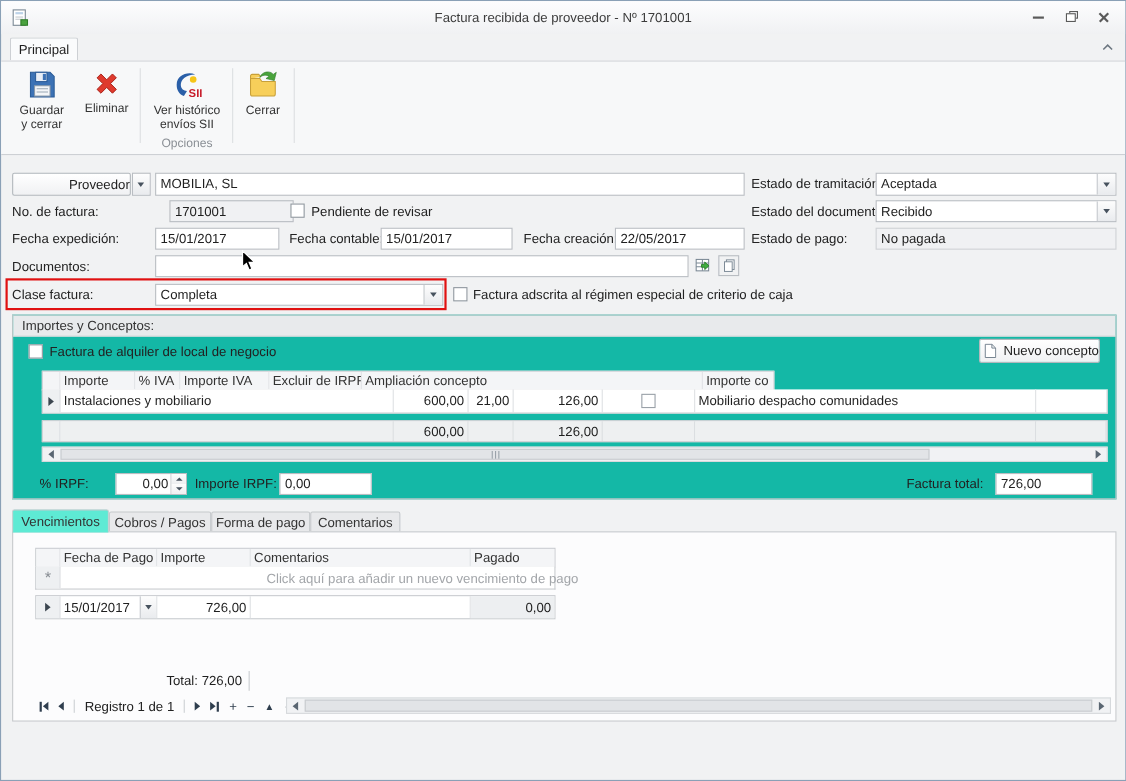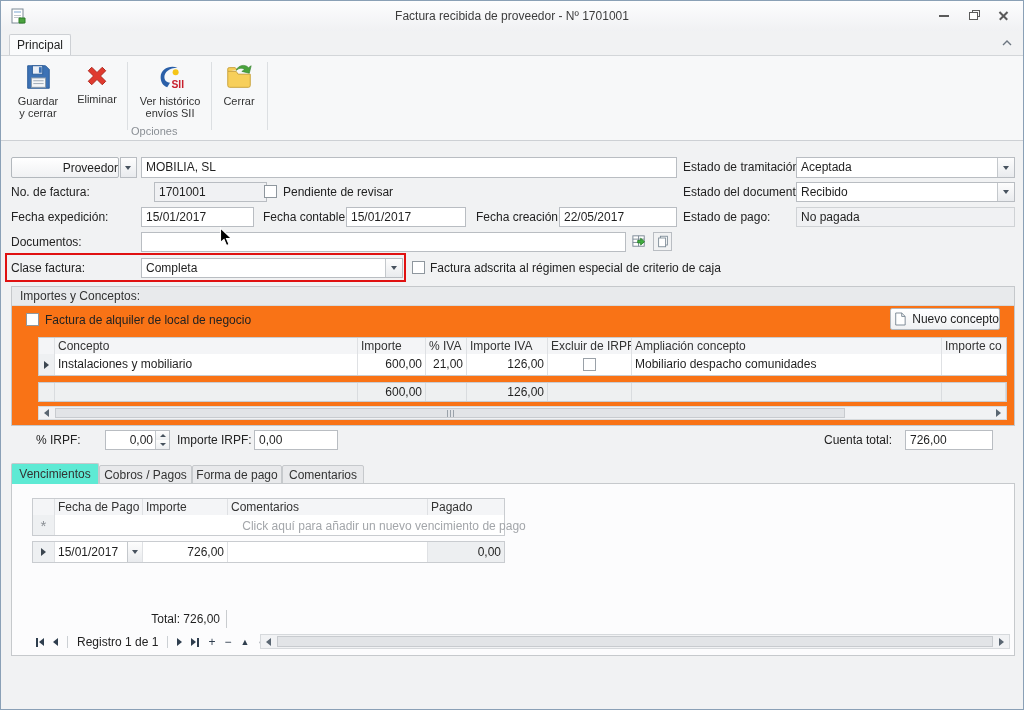--- a/index.html
+++ b/index.html
@@ -16,37 +16,37 @@
 .rest-top{position:absolute;left:5px;top:1px;width:8px;height:7px;border:1px solid #5a5a5a}
 .x1,.x2{position:absolute;left:1px;top:6px;width:11px;height:1.6px;background:#5a5a5a}
 .x1{transform:rotate(45deg)}.x2{transform:rotate(-45deg)}
 
 .tabstrip{position:absolute;left:0;top:30px;right:0;height:24px}
 .tab-main{position:absolute;left:8px;top:3px;width:62px;height:21px;background:#fafbfc;border:1px solid #cdd0d4;border-bottom:none;border-radius:2px 2px 0 0;text-align:center;line-height:20px}
 .ribbon{position:absolute;left:0;top:54px;right:0;height:86px;background:#f7f8f9;border-top:1px solid #d3d6d9;border-bottom:1px solid #cdd0d4}
 .ribbtn{position:absolute;top:4px;height:64px;display:flex;flex-direction:column;align-items:center;gap:3px;padding-top:2px}
 .ribbtn .cap{font-size:11px;line-height:12px;text-align:center;white-space:pre-line;color:#333}
 .ribsep{position:absolute;top:6px;height:68px;width:1px;background:#dcdfe2}
-.ribcap{position:absolute;top:69px;font-size:11px;color:#8a8f95;text-align:left}
+.ribcap{position:absolute;top:69px;font-size:11px;color:#8a8f95;text-align:center}
 .chev{position:absolute;right:10px;top:8px}
 
 .lbl{position:absolute;height:20px;line-height:20px;white-space:nowrap;color:#222}
 .field{position:absolute;height:20px;border:1px solid #b9bdc2;background:#fff;line-height:18px;padding:0 4px;overflow:hidden;white-space:nowrap}
 .field.gray{background:#f0f1f3}
 .combo{padding-right:20px}
 .dd{position:absolute;top:0;right:0;bottom:0;width:17px;border-left:1px solid #c4c8cc;background:linear-gradient(#fdfdfd,#e9ebee);display:flex;align-items:center;justify-content:center}
 .caret{width:0;height:0;border-left:3.5px solid transparent;border-right:3.5px solid transparent;border-top:4px solid #47525e}
 .caret-up{width:0;height:0;border-left:3px solid transparent;border-right:3px solid transparent;border-bottom:3.5px solid #47525e}
 .caret-dn{width:0;height:0;border-left:3px solid transparent;border-right:3px solid transparent;border-top:3.5px solid #47525e}
 .checkbox{position:absolute;width:13px;height:13px;background:#fff;border:1px solid #8f979e}
 .btn{position:absolute;background:linear-gradient(#ffffff,#f0f1f3);border:1px solid #b3b8bd;border-radius:2px;display:flex;align-items:center;justify-content:flex-end;gap:6px}
 .iconbtn{position:absolute;width:19px;height:19px;display:flex;align-items:center;justify-content:center;background:transparent;border:1px solid transparent}
 .hl-red{position:absolute;border:2px solid #e01111;pointer-events:none}
 
-.groupbox{position:absolute;left:10px;top:285px;width:1004px;height:140px;border:1px solid #c5c8cb;background:#f97316}
+.groupbox{position:absolute;left:10px;top:285px;width:1004px;height:168px;border:1px solid #c5c8cb;background:#14b8a6}
 .grouphead{position:absolute;left:0;top:0;right:0;height:19px;background:#e8eaec;border-bottom:1px solid #d6d9db;line-height:18px;padding:0 8px;color:#333}
 
 .grow{position:absolute;display:flex;background:#fff;border:1px solid #c9ccd0}
 .gcell{border-right:1px solid #dfe1e4;padding:0 3px;overflow:hidden;white-space:nowrap;line-height:inherit}
 .gcell:last-child{border-right:none}
 .ghead{background:#f4f5f7}
 .ghead .gcell{background:#f4f5f7;color:#333}
 .ind{background:#eef0f2;display:flex;align-items:center;justify-content:center}
 .num{text-align:right}
 .center{display:flex;align-items:center;justify-content:center}
@@ -232,21 +232,20 @@
     <div class="btn" style="left:878px;top:21px;width:110px;height:22px">
       <svg width="12" height="14" viewBox="0 0 14 16">
         <path d="M2 1 h7 l4 4 v10 h-11 z" fill="#fff" stroke="#6f7d8a"></path>
         <path d="M9 1 v4 h4" fill="none" stroke="#6f7d8a"></path>
       </svg>
       <span>Nuevo concepto</span>
     </div>
 
     <div class="grow ghead" style="left:26px;top:50px;height:18px;line-height:16px">
       <div class="gcell ind" style="width:16px"></div>
-      <div class="gcell" style="width:303px">Concepto</div>
       <div class="gcell" style="width:68px">Importe</div>
       <div class="gcell" style="width:41px">% IVA</div>
       <div class="gcell" style="width:81px">Importe IVA</div>
       <div class="gcell" style="width:84px">Excluir de IRPF</div>
       <div class="gcell" style="width:310px">Ampliación concepto</div>
       <div class="gcell" style="width:64px">Importe co</div>
     </div>
     <div class="grow" style="left:26px;top:67px;height:22px;line-height:20px;border-top:none">
       <div class="gcell ind" style="width:16px">
           <i class="tri-r-sm"></i>
@@ -296,21 +295,21 @@
           <span>
             <i class="caret-up"></i>
           </span>
           <span>
             <i class="caret-dn"></i>
           </span>
         </span>
     </div>
     <div class="lbl" style="left:165px;top:143px">Importe IRPF:</div>
     <div class="field" style="left:242px;top:143px;width:84px">0,00</div>
-    <div class="lbl" style="left:812px;top:143px">Cuenta total:</div>
+    <div class="lbl" style="left:812px;top:143px">Factura total:</div>
     <div class="field" style="left:893px;top:143px;width:88px">726,00</div>
   </div>
 
   <div class="tab2 active" style="left:10px;top:462px;width:88px">Vencimientos</div>
   <div class="tab2" style="left:98px;top:464px;width:93px">Cobros / Pagos</div>
   <div class="tab2" style="left:191px;top:464px;width:90px">Forma de pago</div>
   <div class="tab2" style="left:281px;top:464px;width:82px">Comentarios</div>
 
   <div class="panel">
 

